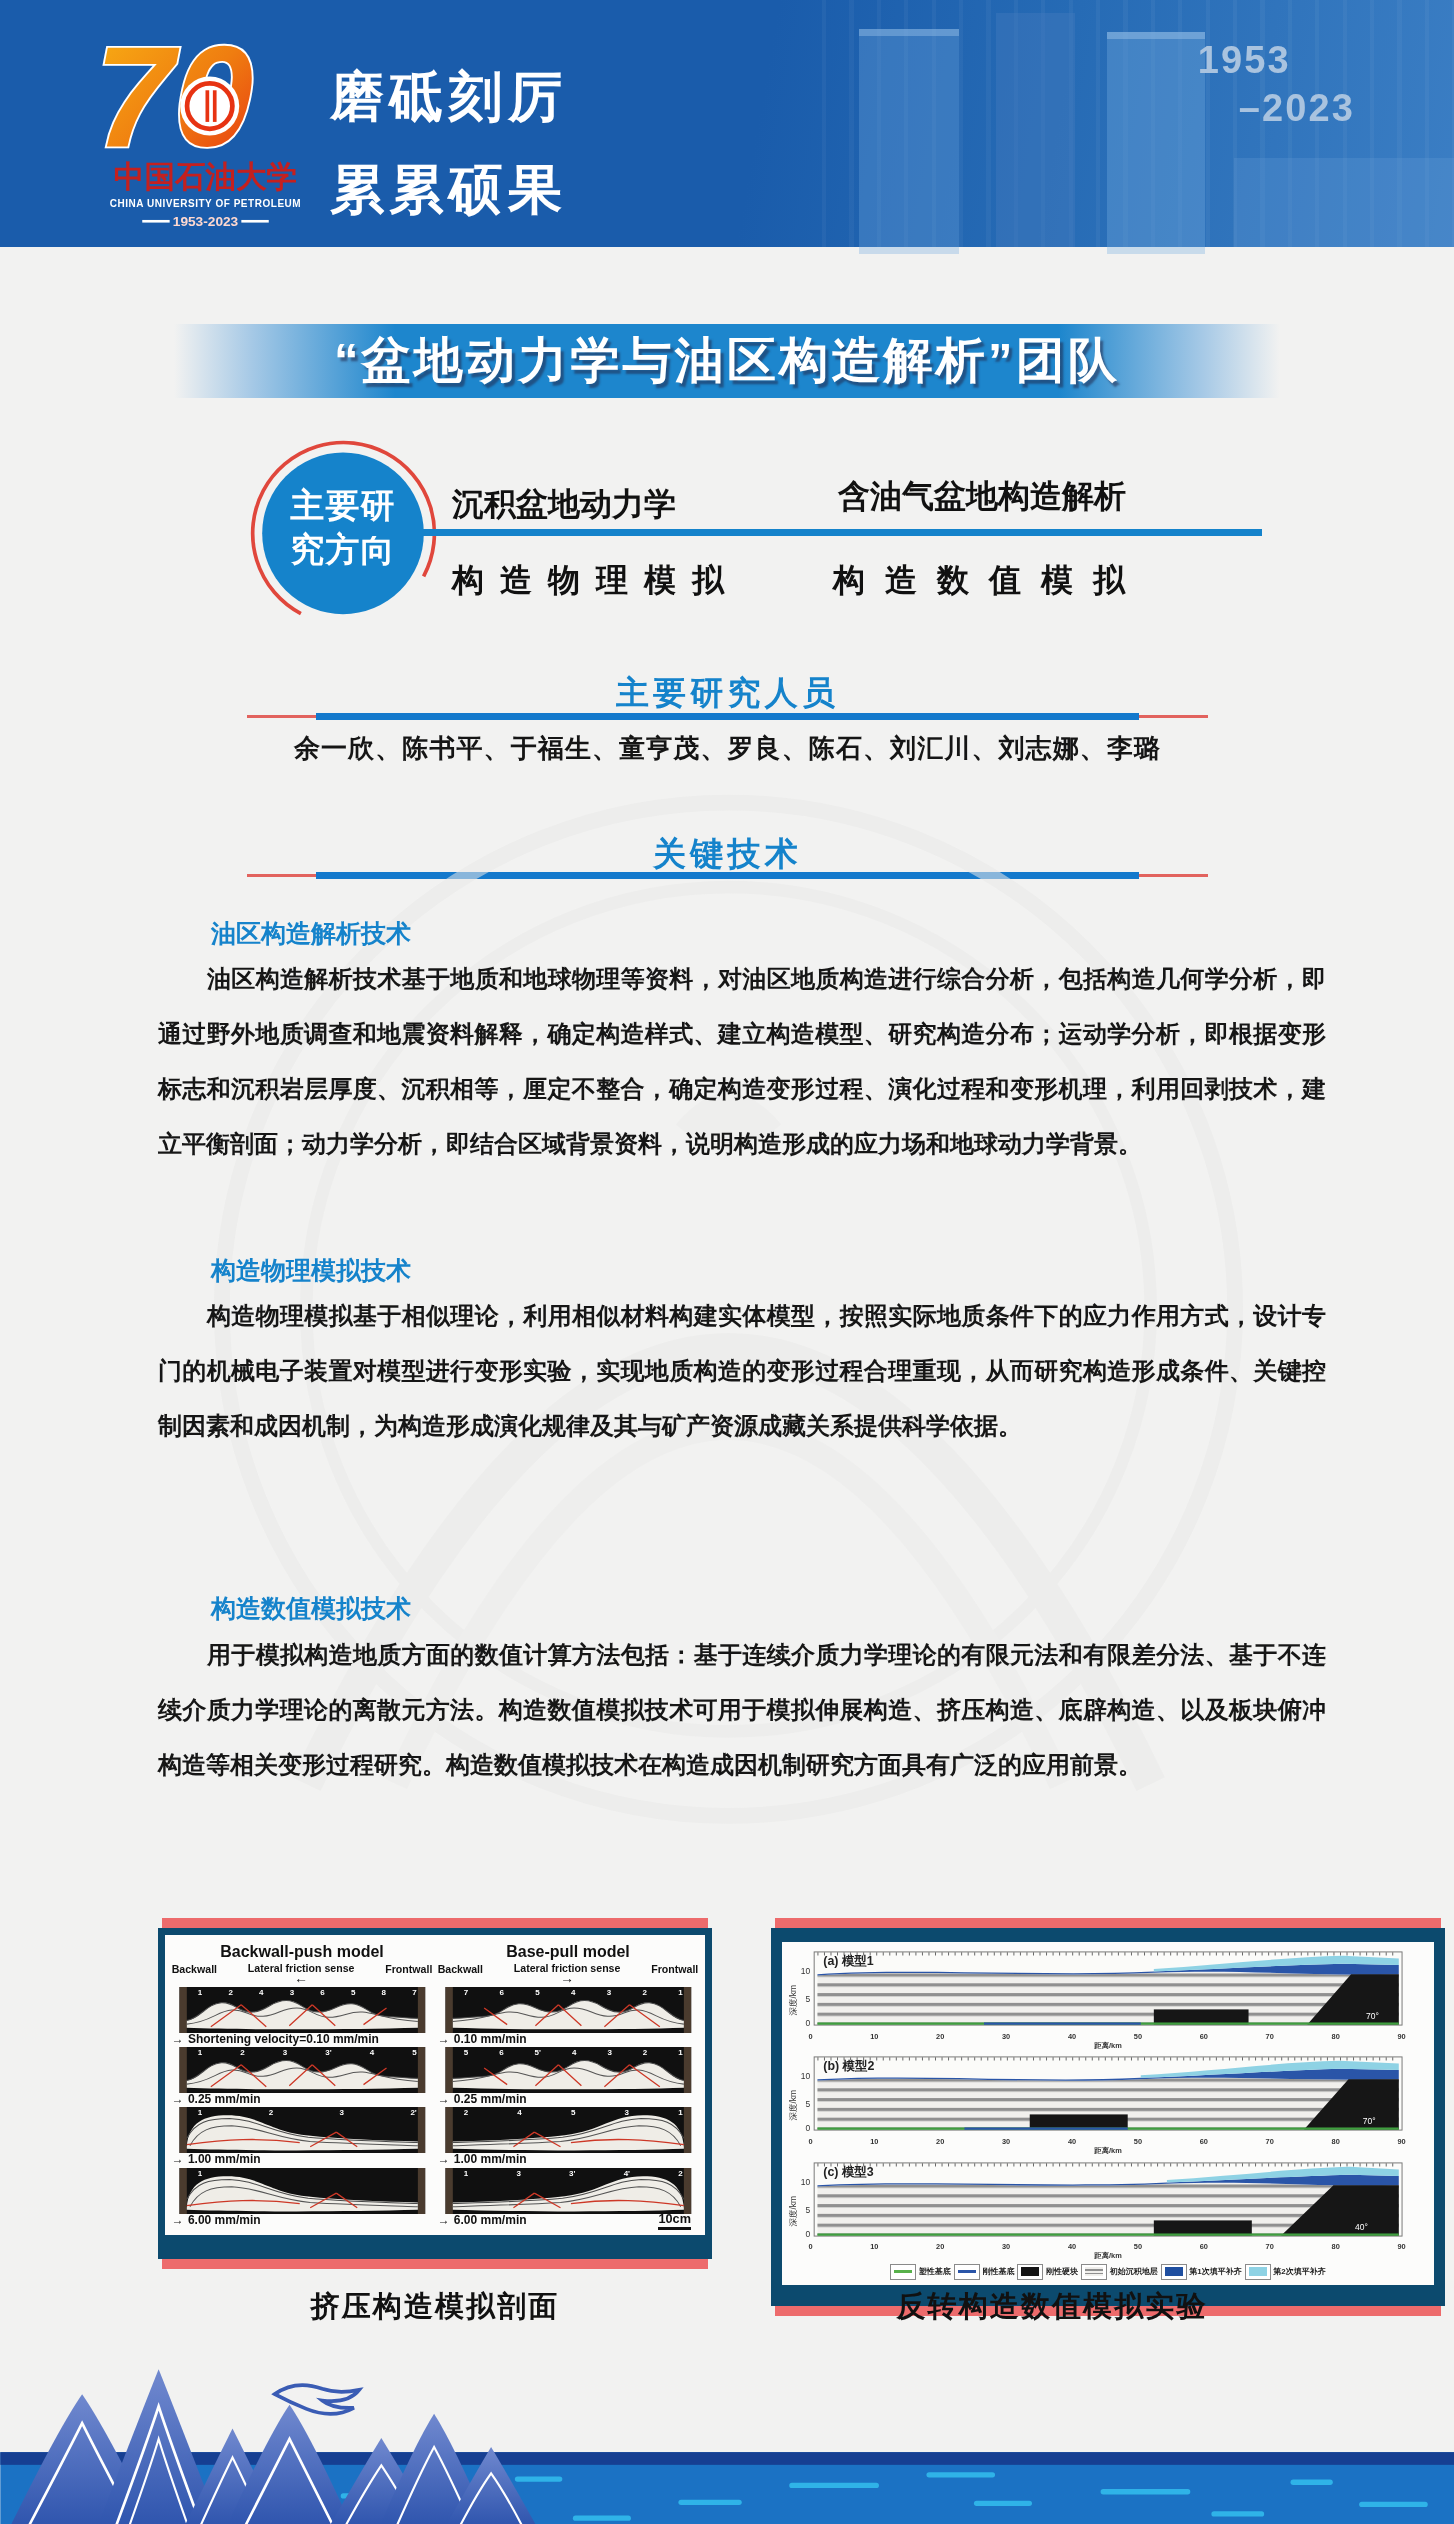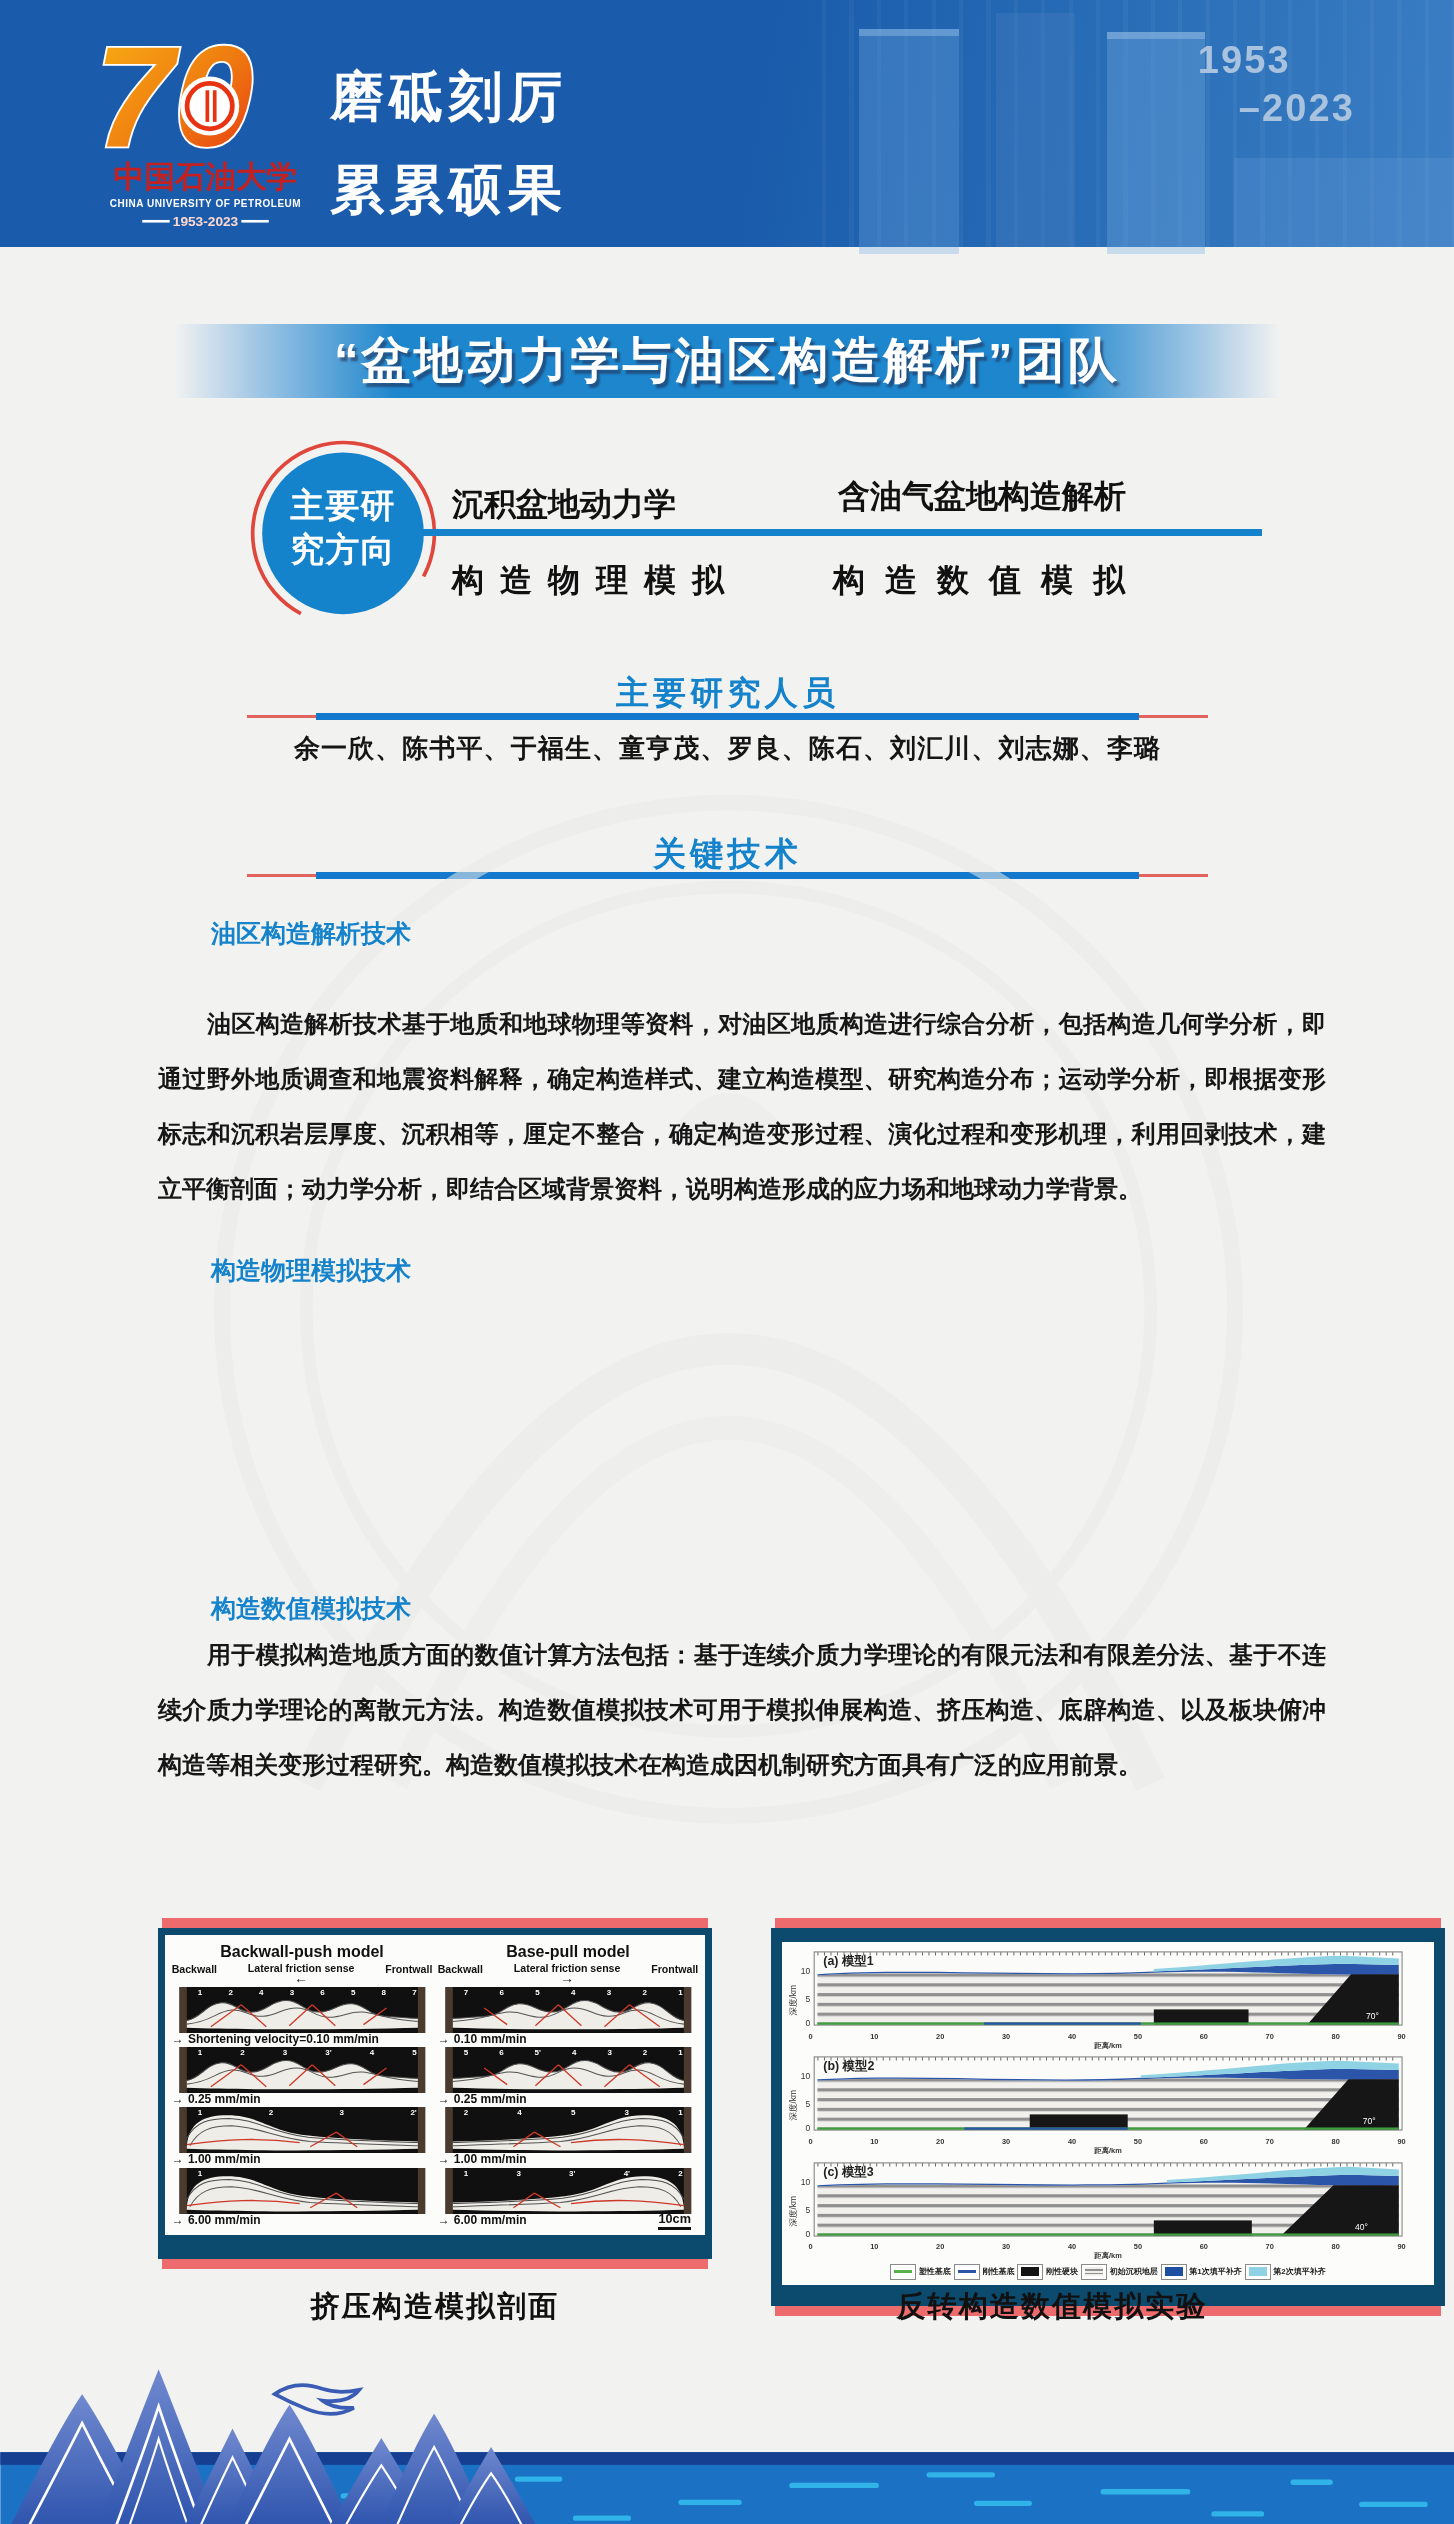--- a/index.html
+++ b/index.html
@@ -179,23 +179,24 @@
 
   <svg class="wm" width="1161" height="1214" viewBox="0 0 2200 2300">
     <circle cx="1100" cy="1050" r="960" fill="none" stroke="#e9e9e8" stroke-width="30"></circle>
     <circle cx="1100" cy="1050" r="800" fill="none" stroke="#eaeae9" stroke-width="24"></circle>
     <path d="M300,1950 Q1100,300 1900,1950" fill="none" stroke="#eaeae9" stroke-width="60"></path>
     <path d="M470,1950 Q1100,600 1730,1950" fill="none" stroke="#ececeb" stroke-width="46"></path>
     <path d="M1000,700 q100,-120 200,0 q-100,90 -200,0" fill="#ececeb"></path>
   </svg>
 
   <div class="sub" style="top:917px">油区构造解析技术</div>
-  <div class="para" style="top:996px">油区构造解析技术基于地质和地球物理等资料，对油区地质构造进行综合分析，包括构造几何学分析，即通过野外地质调查和地震资料解释，确定构造样式、建立构造模型、研究构造分布；运动学分析，即根据变形标志和沉积岩层厚度、沉积相等，厘定不整合，确定构造变形过程、演化过程和变形机理，利用回剥技术，建立平衡剖面；动力学分析，即结合区域背景资料，说明构造形成的应力场和地球动力学背景。</div>
+  <div class="para" style="top:951px">油区构造解析技术基于地质和地球物理等资料，对油区地质构造进行综合分析，包括构造几何学分析，即通过野外地质调查和地震资料解释，确定构造样式、建立构造模型、研究构造分布；运动学分析，即根据变形标志和沉积岩层厚度、沉积相等，厘定不整合，确定构造变形过程、演化过程和变形机理，利用回剥技术，建立平衡剖面；动力学分析，即结合区域背景资料，说明构造形成的应力场和地球动力学背景。</div>
 
   <div class="sub" style="top:1254px">构造物理模拟技术</div>
+  <div class="para" style="top:1288px">构造物理模拟基于相似理论，利用相似材料构建实体模型，按照实际地质条件下的应力作用方式，设计专门的机械电子装置对模型进行变形实验，实现地质构造的变形过程合理重现，从而研究构造形成条件、关键控制因素和成因机制，为构造形成演化规律及其与矿产资源成藏关系提供科学依据。</div>
 
   <div class="sub" style="top:1592px">构造数值模拟技术</div>
   <div class="para" style="top:1627px">用于模拟构造地质方面的数值计算方法包括：基于连续介质力学理论的有限元法和有限差分法、基于不连续介质力学理论的离散元方法。构造数值模拟技术可用于模拟伸展构造、挤压构造、底辟构造、以及板块俯冲构造等相关变形过程研究。构造数值模拟技术在构造成因机制研究方面具有广泛的应用前景。</div>
 
   <svg width="0" height="0" style="position:absolute">
     <defs>
       <symbol id="sand-a" viewBox="0 0 470 88">
         <rect width="470" height="88" fill="#101010"></rect>
         <rect width="14" height="88" fill="#4a3b2e"></rect>
         <rect x="456" width="14" height="88" fill="#4a3b2e"></rect>

